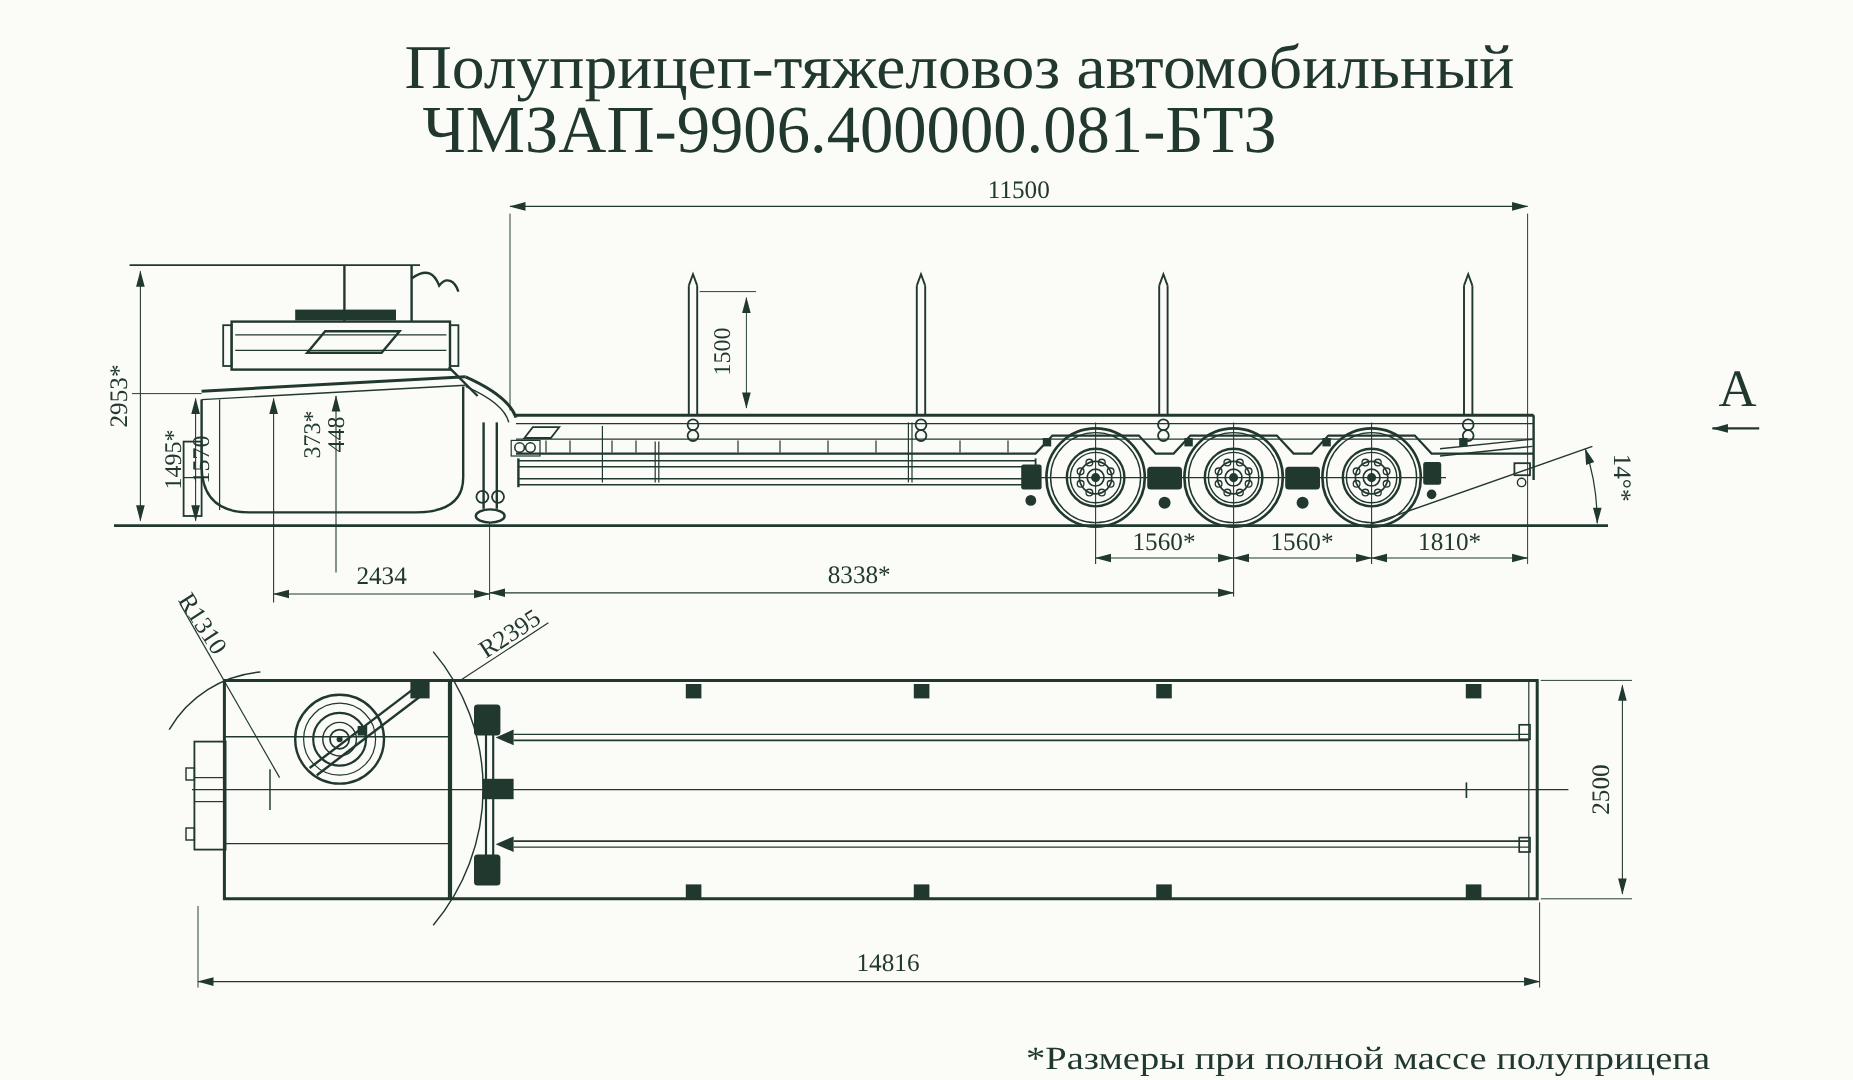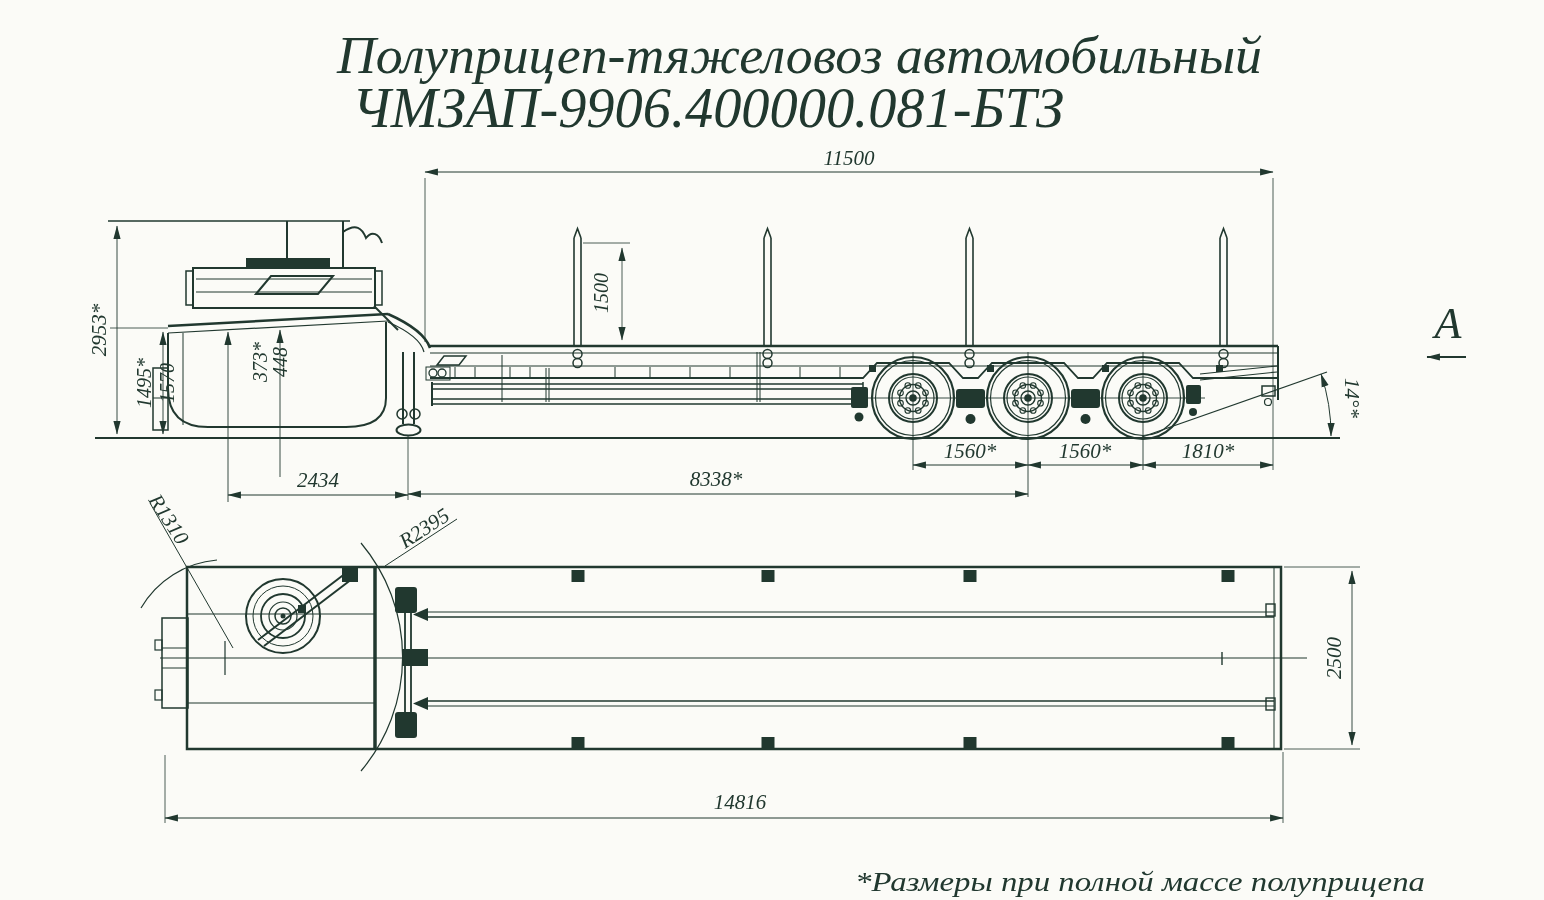--- a/index.html
+++ b/index.html
@@ -1,17 +1,17 @@
 <!DOCTYPE html>
 <html style="--ink: #21382f; --paper: #fbfbf7;"><head>
 <meta charset="utf-8">
 <style>
   :root { --ink:#21382f; --paper:#fbfbf7; }
   html,body { margin:0; padding:0; }
-  .page { position:relative; width:1544px; height:900px; background:var(--paper); overflow:hidden;font-style:italic; }
+  .page { position:relative; width:1544px; height:900px; background:var(--paper); overflow:hidden; }
   svg { position:absolute; inset:0; }
   .ln { stroke:var(--ink); fill:none; }
   .fl { fill:var(--ink); stroke:none; }
   text { fill:var(--ink); stroke:none; font-family:"Liberation Serif","DejaVu Serif",serif; }
   .title { font-size:52px; }
   .title2 { font-size:56px; }
   .dim { font-size:21px; }
   .dim-s { font-size:20px; }
   .viewA { font-size:44px; }
   .foot { font-size:27px; }

